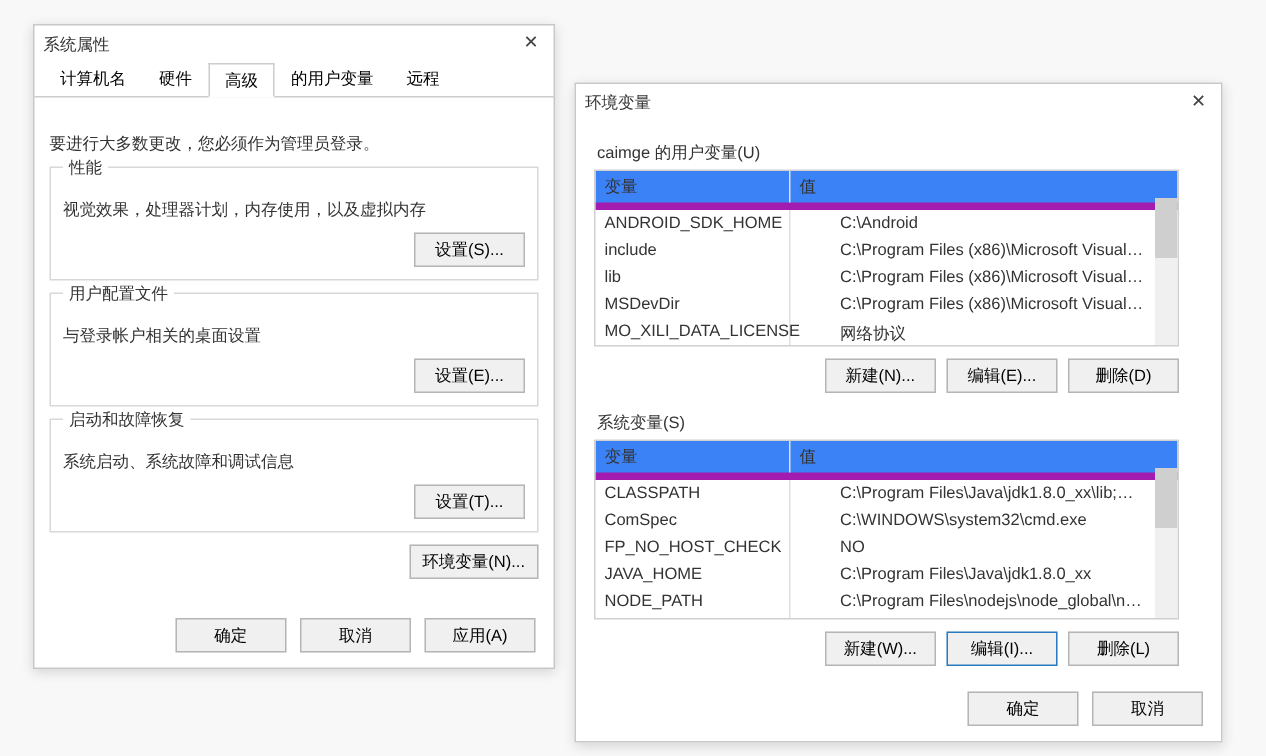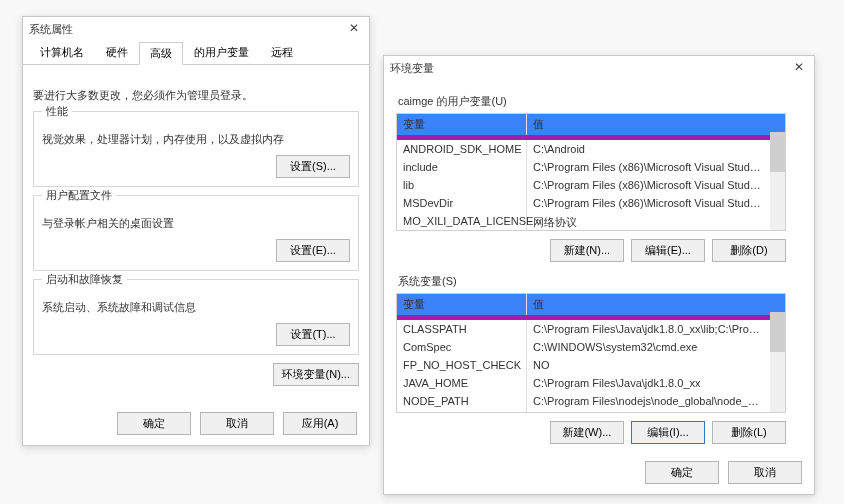--- a/index.html
+++ b/index.html
@@ -102,21 +102,21 @@
     display: flex;
     background: #3b82f6;
     border-bottom: 5px solid #a21caf;
     font-weight: normal;
     color: #333;
     justify-content: center;
   }
   .col-name { width: 130px; padding: 3px 6px; border-right: 1px solid #e0e0e0; }
   .col-val  { flex: 1; padding: 3px 6px; overflow: hidden; text-overflow: ellipsis; white-space: nowrap; }
   .col-scroll { width: 16px; }
-  .trow { display: flex; font-size: 11px; color: #333; }
+  .trow { display: flex; font-size: 11px; color: #333; gap: 27px; }
   .scrollbar {
     position: absolute; right: 0; top: 18px; bottom: 0; width: 15px;
     background: #f0f0f0;
   }
   .scrollbar .thumb {
     position: absolute; top: 0; width: 100%; height: 40px; background: #cfcfcf;
   }
   .pad-right { padding-right: 16px; }
 </style>
 </head>

